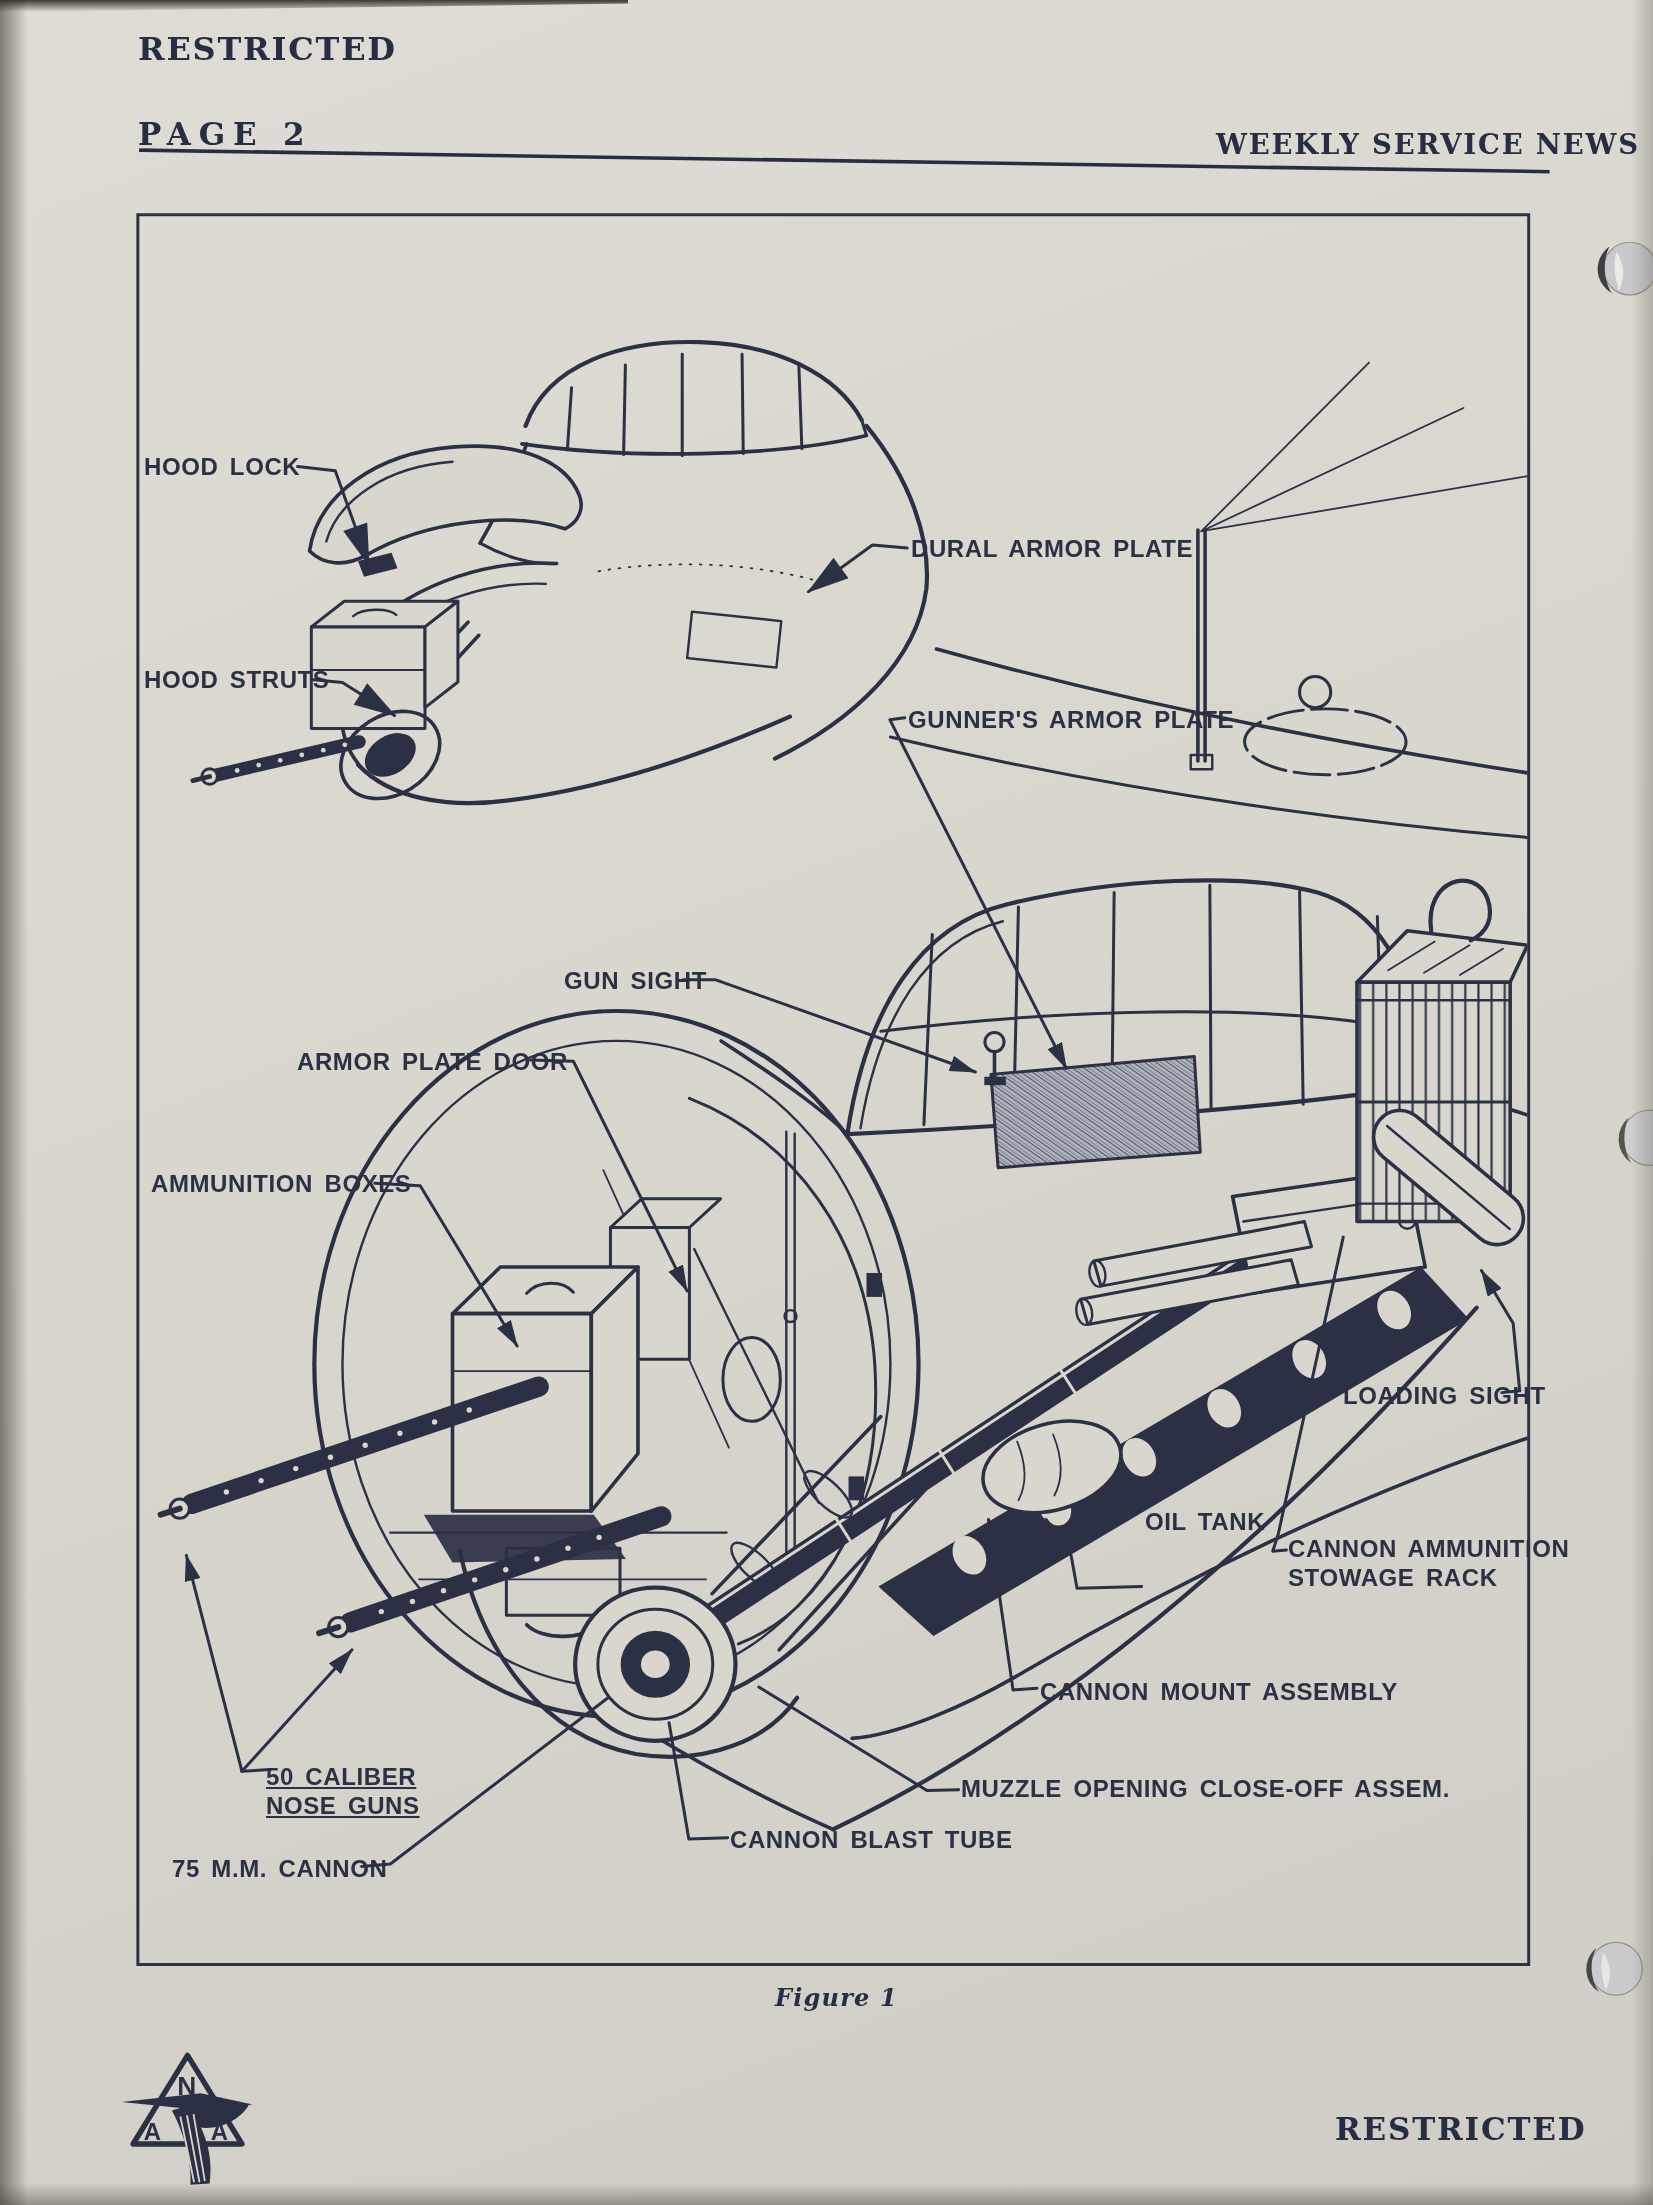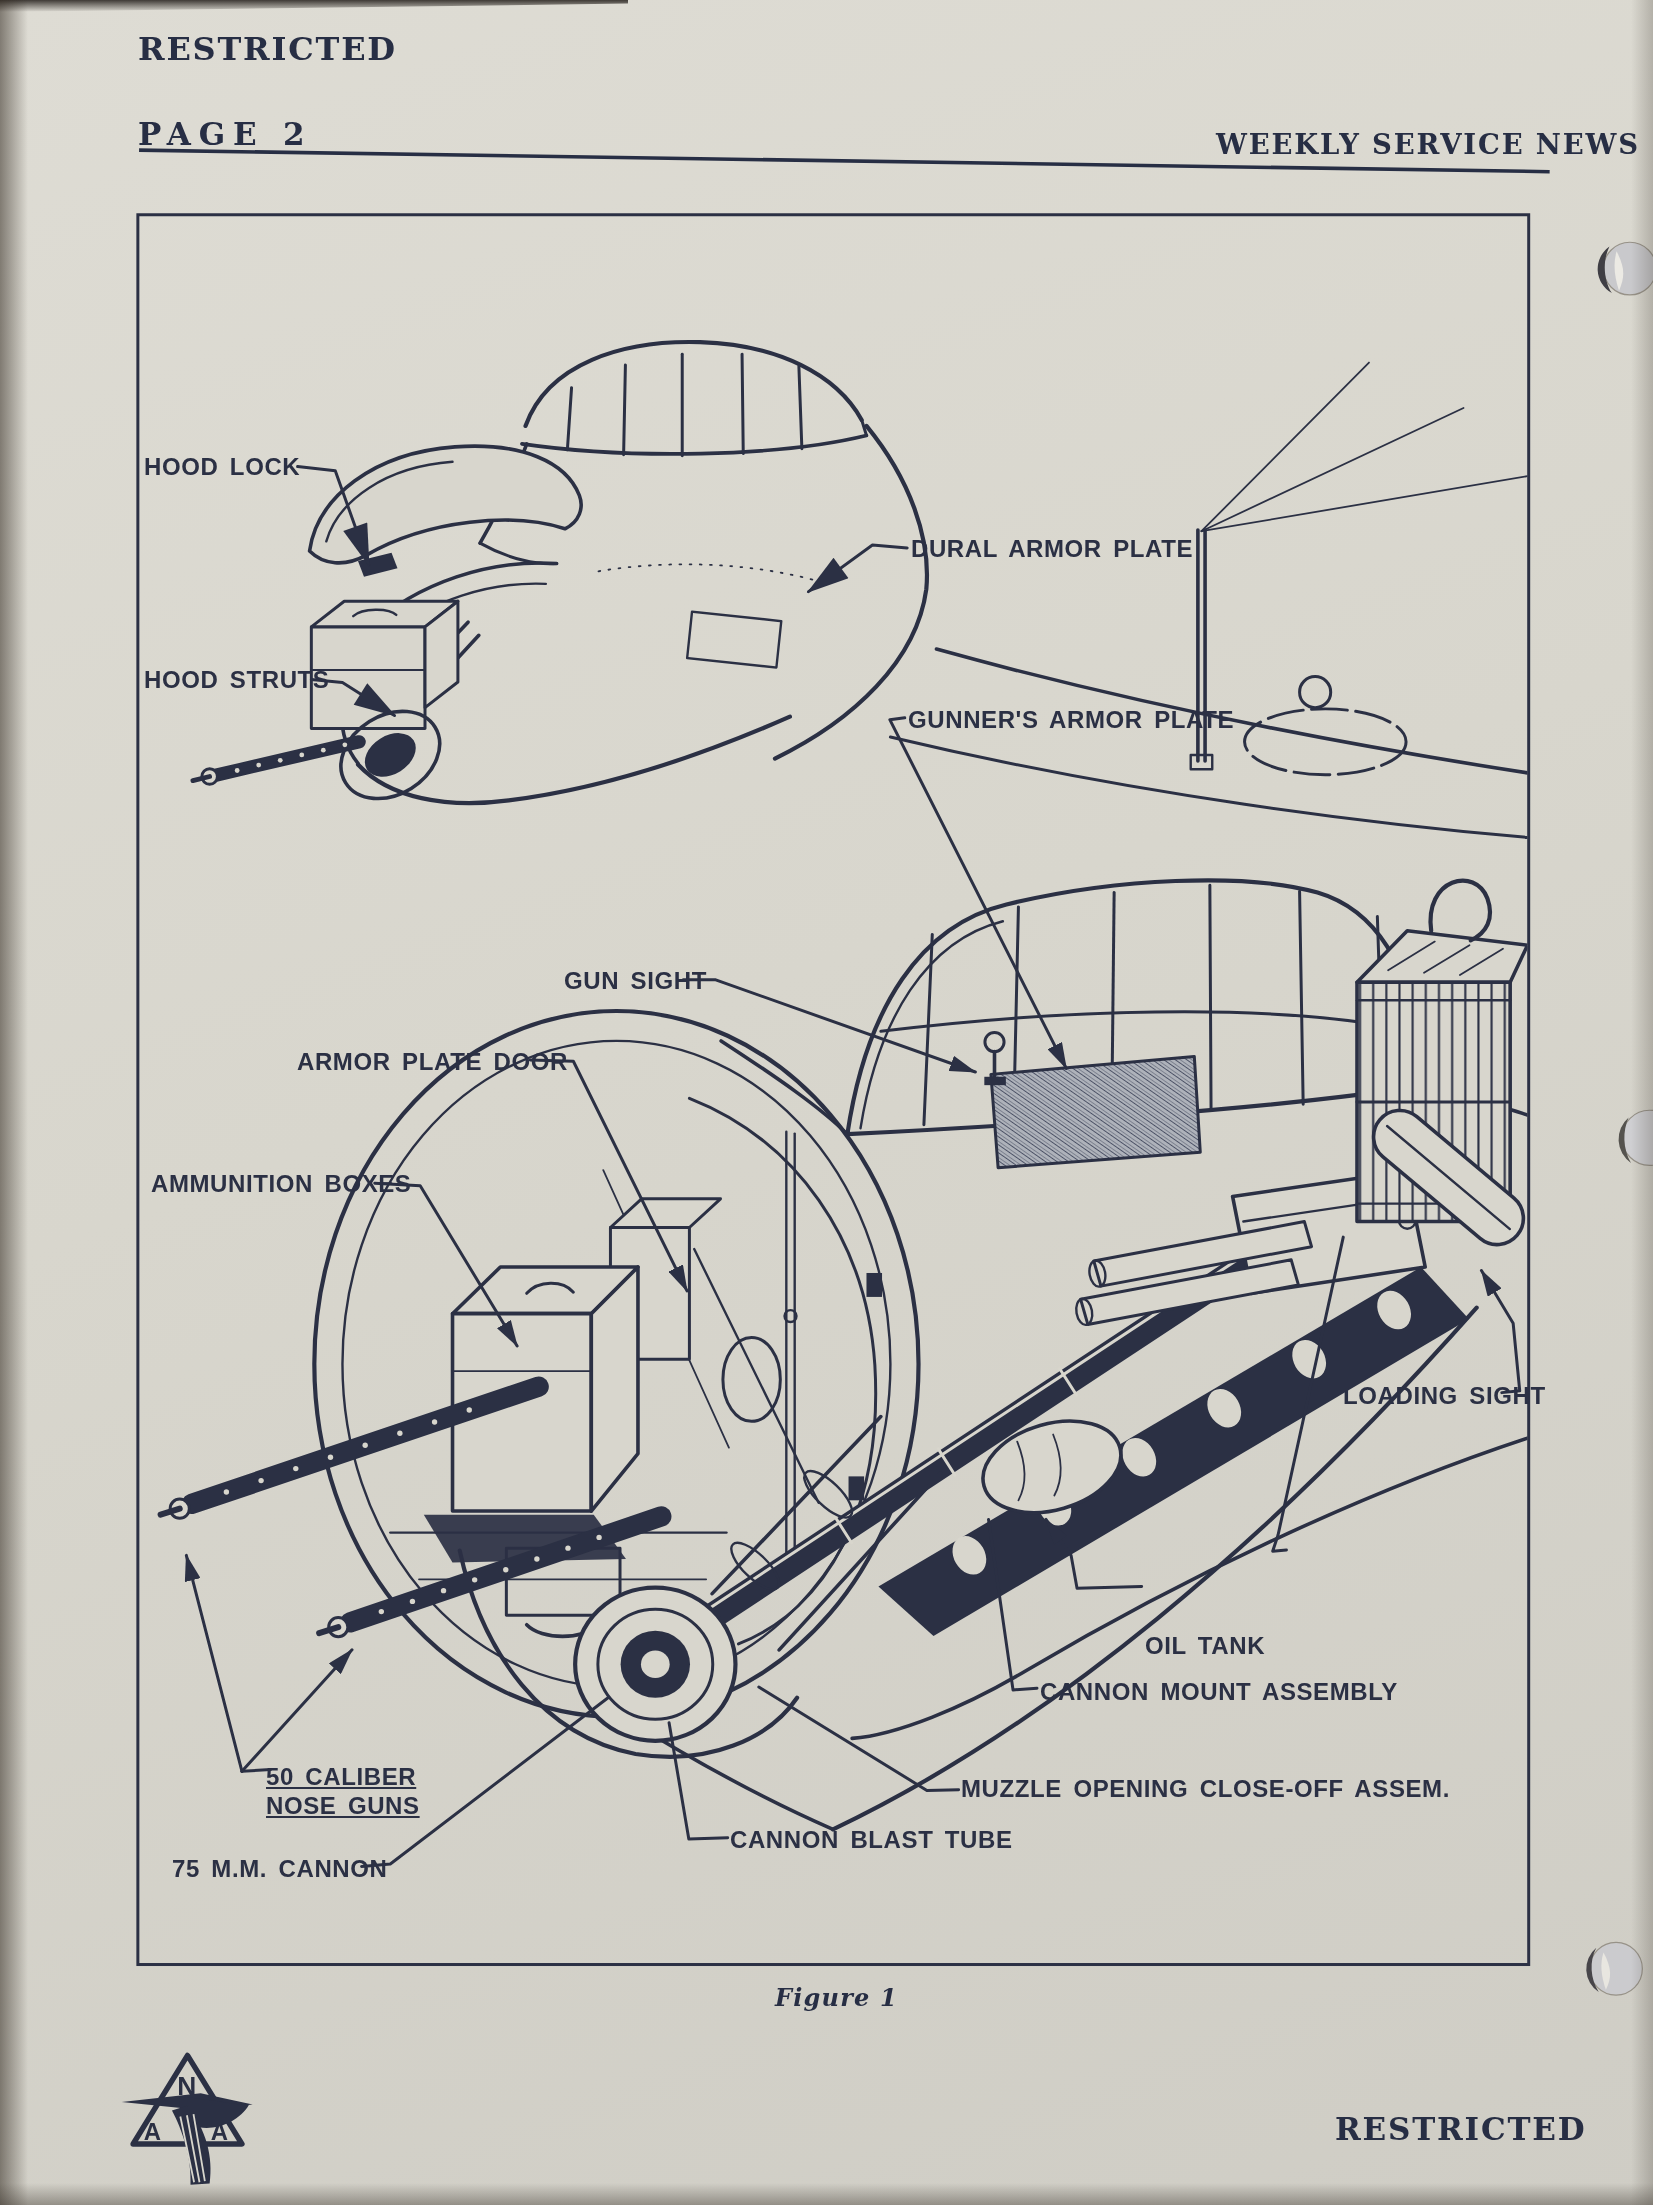--- a/index.html
+++ b/index.html
@@ -346,21 +346,23 @@
   <div class="hdr masthead">WEEKLY SERVICE NEWS</div>
 
   <div class="lbl" style="left:144px;top:453px">HOOD LOCK</div>
   <div class="lbl" style="left:144px;top:666px">HOOD STRUTS</div>
   <div class="lbl" style="left:911px;top:535px">DURAL ARMOR PLATE</div>
   <div class="lbl" style="left:908px;top:706px">GUNNER'S ARMOR PLATE</div>
   <div class="lbl" style="left:564px;top:967px">GUN SIGHT</div>
   <div class="lbl" style="left:297px;top:1048px">ARMOR PLATE DOOR</div>
   <div class="lbl" style="left:151px;top:1170px">AMMUNITION BOXES</div>
   <div class="lbl" style="left:1343px;top:1382px">LOADING SIGHT</div>
-  <div class="lbl" style="left:1145px;top:1632px">OIL TANK</div>
+  <div class="lbl" style="left:1288px;top:1535px">CANNON AMMUNITION
+STOWAGE RACK</div>
+  <div class="lbl" style="left:1145px;top:1508px">OIL TANK</div>
   <div class="lbl" style="left:1040px;top:1678px">CANNON MOUNT ASSEMBLY</div>
   <div class="lbl" style="left:961px;top:1775px">MUZZLE OPENING CLOSE-OFF ASSEM.</div>
   <div class="lbl" style="left:730px;top:1826px">CANNON BLAST TUBE</div>
   <div class="lbl center" style="left:266px;top:1763px;width:156px">50 CALIBER
 NOSE GUNS</div>
   <div class="lbl" style="left:172px;top:1855px">75 M.M. CANNON</div>
 
   <div class="hdr fig-cap">Figure 1</div>
   <div class="hdr cls-bot">RESTRICTED</div>
 

